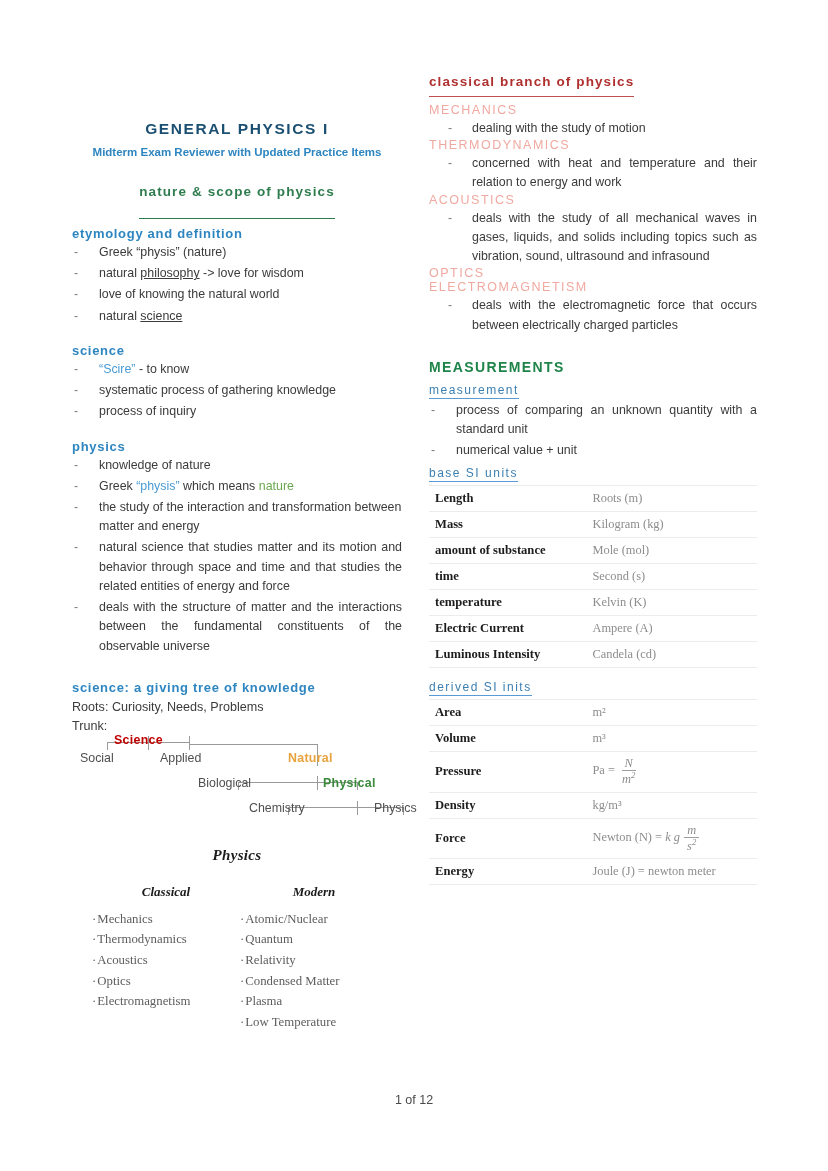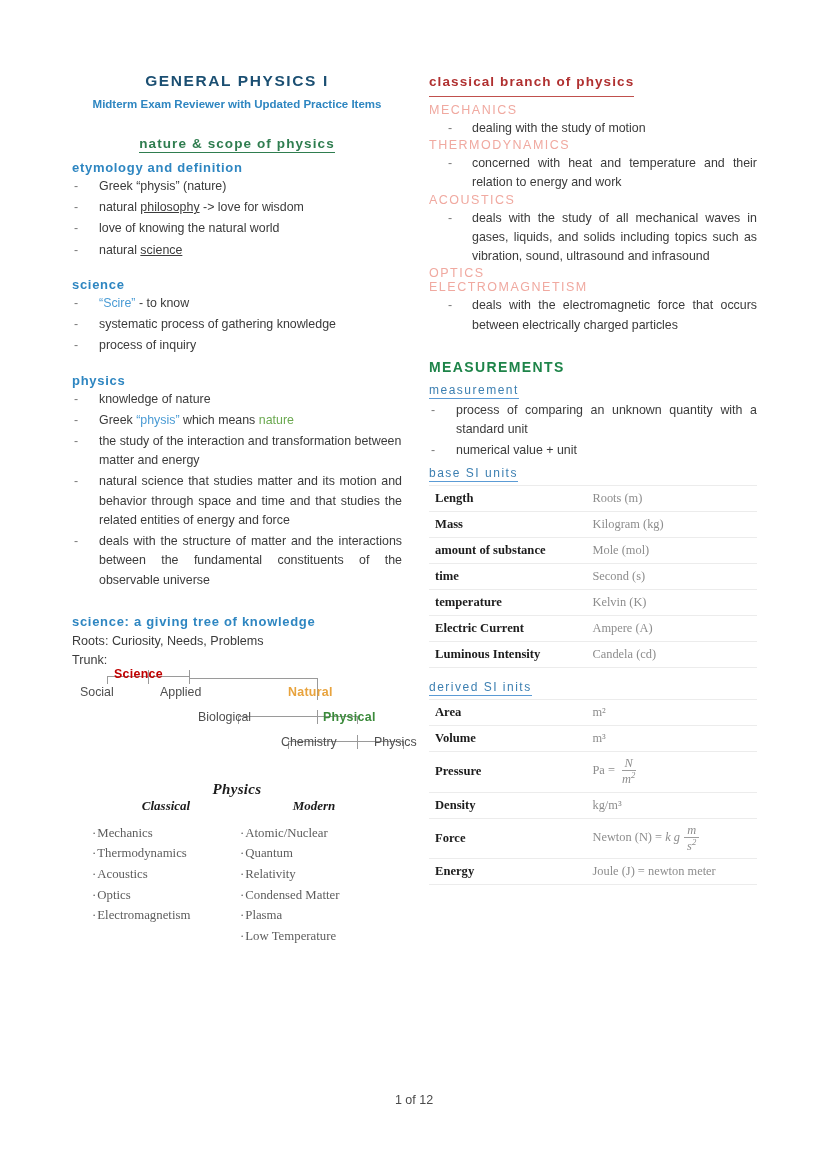--- a/index.html
+++ b/index.html
@@ -24,37 +24,38 @@
   #col-left  { left: 72px;  width: 330px; }
   #col-right { left: 429px; width: 328px; }
 
   
   .doc-title {
     text-align: center;
     font-size: 15.5px;
     font-weight: bold;
     letter-spacing: 1.6px;
     color: #1b4f72;
+    margin-top: 48px;
   }
   .doc-sub {
     text-align: center;
     font-size: 11.5px;
     font-weight: bold;
     color: #2e86c1;
     margin-top: 8px;
   }
 
   .sec-green-underline {
     display: inline-block;
     font-size: 13.5px;
     font-weight: bold;
     letter-spacing: 1.1px;
     color: #2f7d4f;
     border-bottom: 1.6px solid #2f7d4f;
-    padding-bottom: 1px;
+    padding-bottom: 19px;
   }
   .center { text-align: center; }
 
   .sec-red-underline {
     display: inline-block;
     font-size: 13.5px;
     font-weight: bold;
     letter-spacing: 1.1px;
     color: #b03030;
     border-bottom: 1.6px solid #c0504d;
@@ -145,20 +146,21 @@
   .phys-title {
     text-align: center;
     font-size: 15px;
     font-weight: bold;
     font-style: italic;
     color: #1c1c1c;
     letter-spacing: .3px;
   }
   #cm-wrap {
     display: flex;
+    margin-top: 20px;
     padding-left: 20px;
   }
   #cm-wrap .cm-col { width: 148px; }
   .cm-head {
     text-align: center;
     font-size: 13px;
     font-weight: bold;
     font-style: italic;
     color: #1c1c1c;
     margin-bottom: 9px;
@@ -290,21 +292,21 @@
       <div class="ln v" style="left:216px; top:89px; height:8px;"></div>
       <div class="ln v" style="left:285px; top:83px; height:14px;"></div>
       <div class="ln v" style="left:331px; top:89px; height:8px;"></div>
 
       <div class="node n-sci" style="left:42px;  top:15px;">Science</div>
       <div class="node leaf" style="left:8px;   top:33px;">Social</div>
       <div class="node leaf" style="left:88px;  top:33px;">Applied</div>
       <div class="node n-nat" style="left:216px; top:33px;">Natural</div>
       <div class="node leaf" style="left:126px; top:58px;">Biological</div>
       <div class="node n-phy" style="left:251px; top:58px;">Physical</div>
-      <div class="node leaf" style="left:177px; top:83px;margin-left:32px;">Chemistry</div>
+      <div class="node leaf" style="left:177px; top:83px;">Chemistry</div>
       <div class="node leaf" style="left:302px; top:83px;">Physics</div>
     </div>
 
     <div class="spacer-md"></div>
 
     <div class="serif phys-title">Physics</div>
 
     <div id="cm-wrap" class="serif">
       <div class="cm-col">
         <div class="cm-head">Classical</div>

